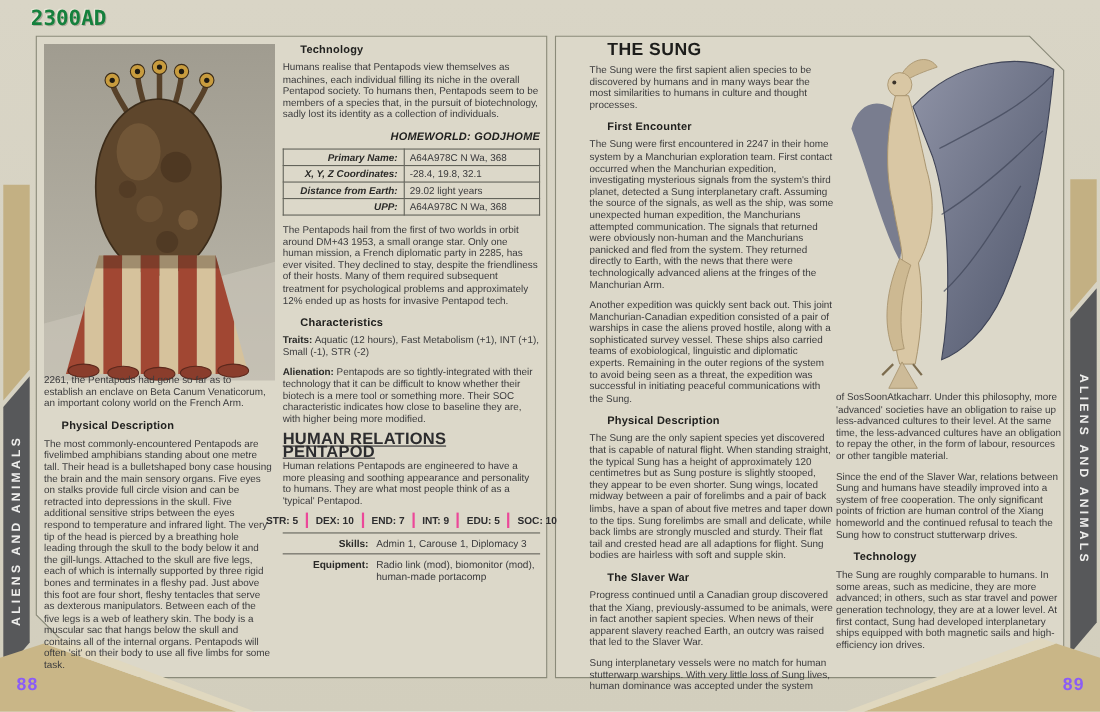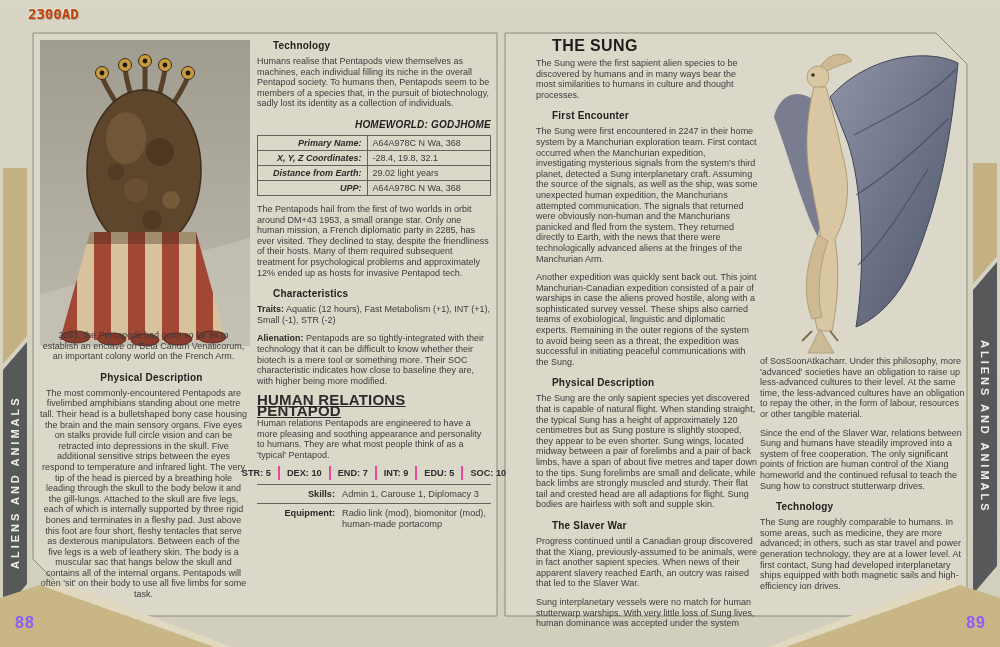--- a/index.html
+++ b/index.html
@@ -31,21 +31,21 @@
   .rule{border:none;border-top:1px solid #63635a;margin:4px 0;}
   .kv{display:flex;font-size:9.2px;line-height:10.8px;margin:1px 0;}
   .kv .k{width:78px;text-align:right;font-weight:bold;padding-right:7px;color:#2a2a28;flex:none;}
   .kv .v{flex:1;color:#3b3b3d;}
   
   .sidebar-label{color:#eeeeec;font-weight:bold;font-size:11px;letter-spacing:3px;
     display:flex;align-items:center;justify-content:center;white-space:nowrap;}
   .vert-up{writing-mode:vertical-rl;transform:rotate(180deg);}
   .vert-down{writing-mode:vertical-rl;}
   .pagenum{font-size:16px;font-weight:bold;color:#8b5cf6;letter-spacing:1px;}
-  .logo{font-family:"DejaVu Sans Mono",monospace;font-size:14px;font-weight:bold;color:#c2410c;
+  .logo{font-family:"DejaVu Sans Mono",monospace;font-size:19px;font-weight:bold;color:#15803d;
     letter-spacing:0px;text-shadow:1px 1px 0 #aeaa9a,-1px -1px 0 #e9e6d8;}
 </style>
 </head>
 <body>
 
 <svg class="abs" style="left:0;top:0;" width="1000" height="647">
 
   <polygon points="33,33 497,33 497,616 90,616 33,559" fill="#dcd8c9" stroke="#8a8a79" stroke-width="1"></polygon>
 
   <polygon points="505,33 936,33 967,64 967,616 505,616" fill="#dcd8c9" stroke="#8a8a79" stroke-width="1"></polygon>
@@ -155,21 +155,21 @@
   <circle cx="56" cy="42" r="11" fill="#d9c7a4" stroke="#a8946e" stroke-width="0.8"></circle>
   <circle cx="51" cy="40" r="1.8" fill="#3a332a"></circle>
 
   <path d="M52,52 C44,82 42,122 50,152 C54,178 60,192 58,212 C54,244 48,272 56,296
            L70,296 C76,266 78,234 73,204 C87,178 89,148 80,118 C75,94 69,70 64,52 Z" fill="#d9c7a4" stroke="#a8946e" stroke-width="0.9"></path>
   <path d="M56,200 C44,228 40,258 50,284 L60,282 C54,258 58,228 66,206 Z" fill="#cdb992" stroke="#a8946e" stroke-width="0.8"></path>
   <polygon points="58,294 72,318 46,318" fill="#cdbb98" stroke="#a8946e" stroke-width="0.8"></polygon>
   <path d="M50,296 L40,306 M68,296 L76,306" stroke="#7c6c4e" stroke-width="2" fill="none"></path>
 </svg>
 
-<div class="abs" style="left:40px;top:330px;width:207px;text-align:center;">
+<div class="abs" style="left:40px;top:340px;width:207px;">
   <p class="p">2261, the Pentapods had gone so far as to establish an enclave on Beta Canum Venaticorum, an important colony world on the French Arm.</p>
   <div class="h-sec" style="margin-top:6px;">Physical Description</div>
   <p class="p">The most commonly-encountered Pentapods are fivelimbed amphibians standing about one metre tall. Their head is a bulletshaped bony case housing the brain and the main sensory organs. Five eyes on stalks provide full circle vision and can be retracted into depressions in the skull. Five additional sensitive strips between the eyes respond to temperature and infrared light. The very tip of the head is pierced by a breathing hole leading through the skull to the body below it and the gill-lungs. Attached to the skull are five legs, each of which is internally supported by three rigid bones and terminates in a fleshy pad. Just above this foot are four short, fleshy tentacles that serve as dexterous manipulators. Between each of the five legs is a web of leathery skin. The body is a muscular sac that hangs below the skull and contains all of the internal organs. Pentapods will often 'sit' on their body to use all five limbs for some task.</p>
 </div>
 
 <div class="abs" style="left:257px;top:38px;width:234px;">
   <div class="h-sec">Technology</div>
   <p class="p">Humans realise that Pentapods view themselves as machines, each individual filling its niche in the overall Pentapod society. To humans then, Pentapods seem to be members of a species that, in the pursuit of biotechnology, sadly lost its identity as a collection of individuals.</p>
 
   <div class="h-sec h-italic">HOMEWORLD: GODJHOME</div>

